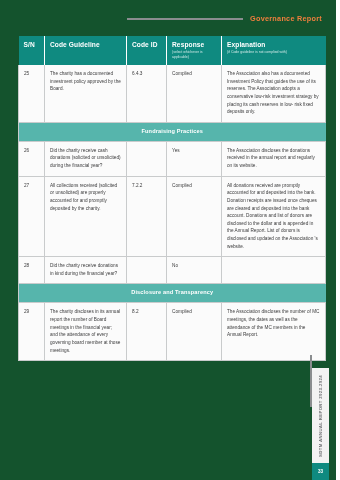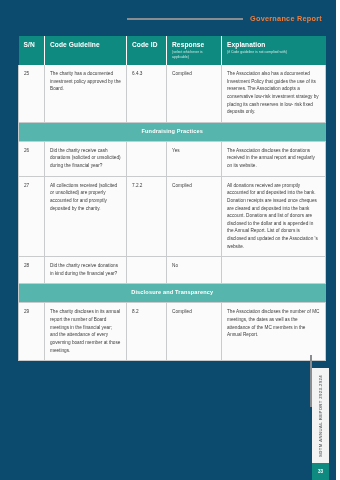--- a/index.html
+++ b/index.html
@@ -2,21 +2,21 @@
 <html><head>
 <meta charset="utf-8">
 <style>
   * { margin:0; padding:0; box-sizing:border-box; }
   html, body {
     width:340px; height:480px;
     background:#ffffff;
     font-family:"Liberation Sans", sans-serif;
     overflow:hidden;
   }
-  .page { position:relative; width:336px; height:480px; background:#0c4a6e; }
+  .page { position:relative; width:336px; height:480px; background:#14532d; }
 
   
   .runhead {
     position:absolute; left:0; top:14px; right:14px;
     display:flex; align-items:center; justify-content:flex-end;
     gap:7px;
   }
   .runhead-rule {
     flex:0 0 auto; width:116px; height:2px; background:#8a8d8f;
   }

